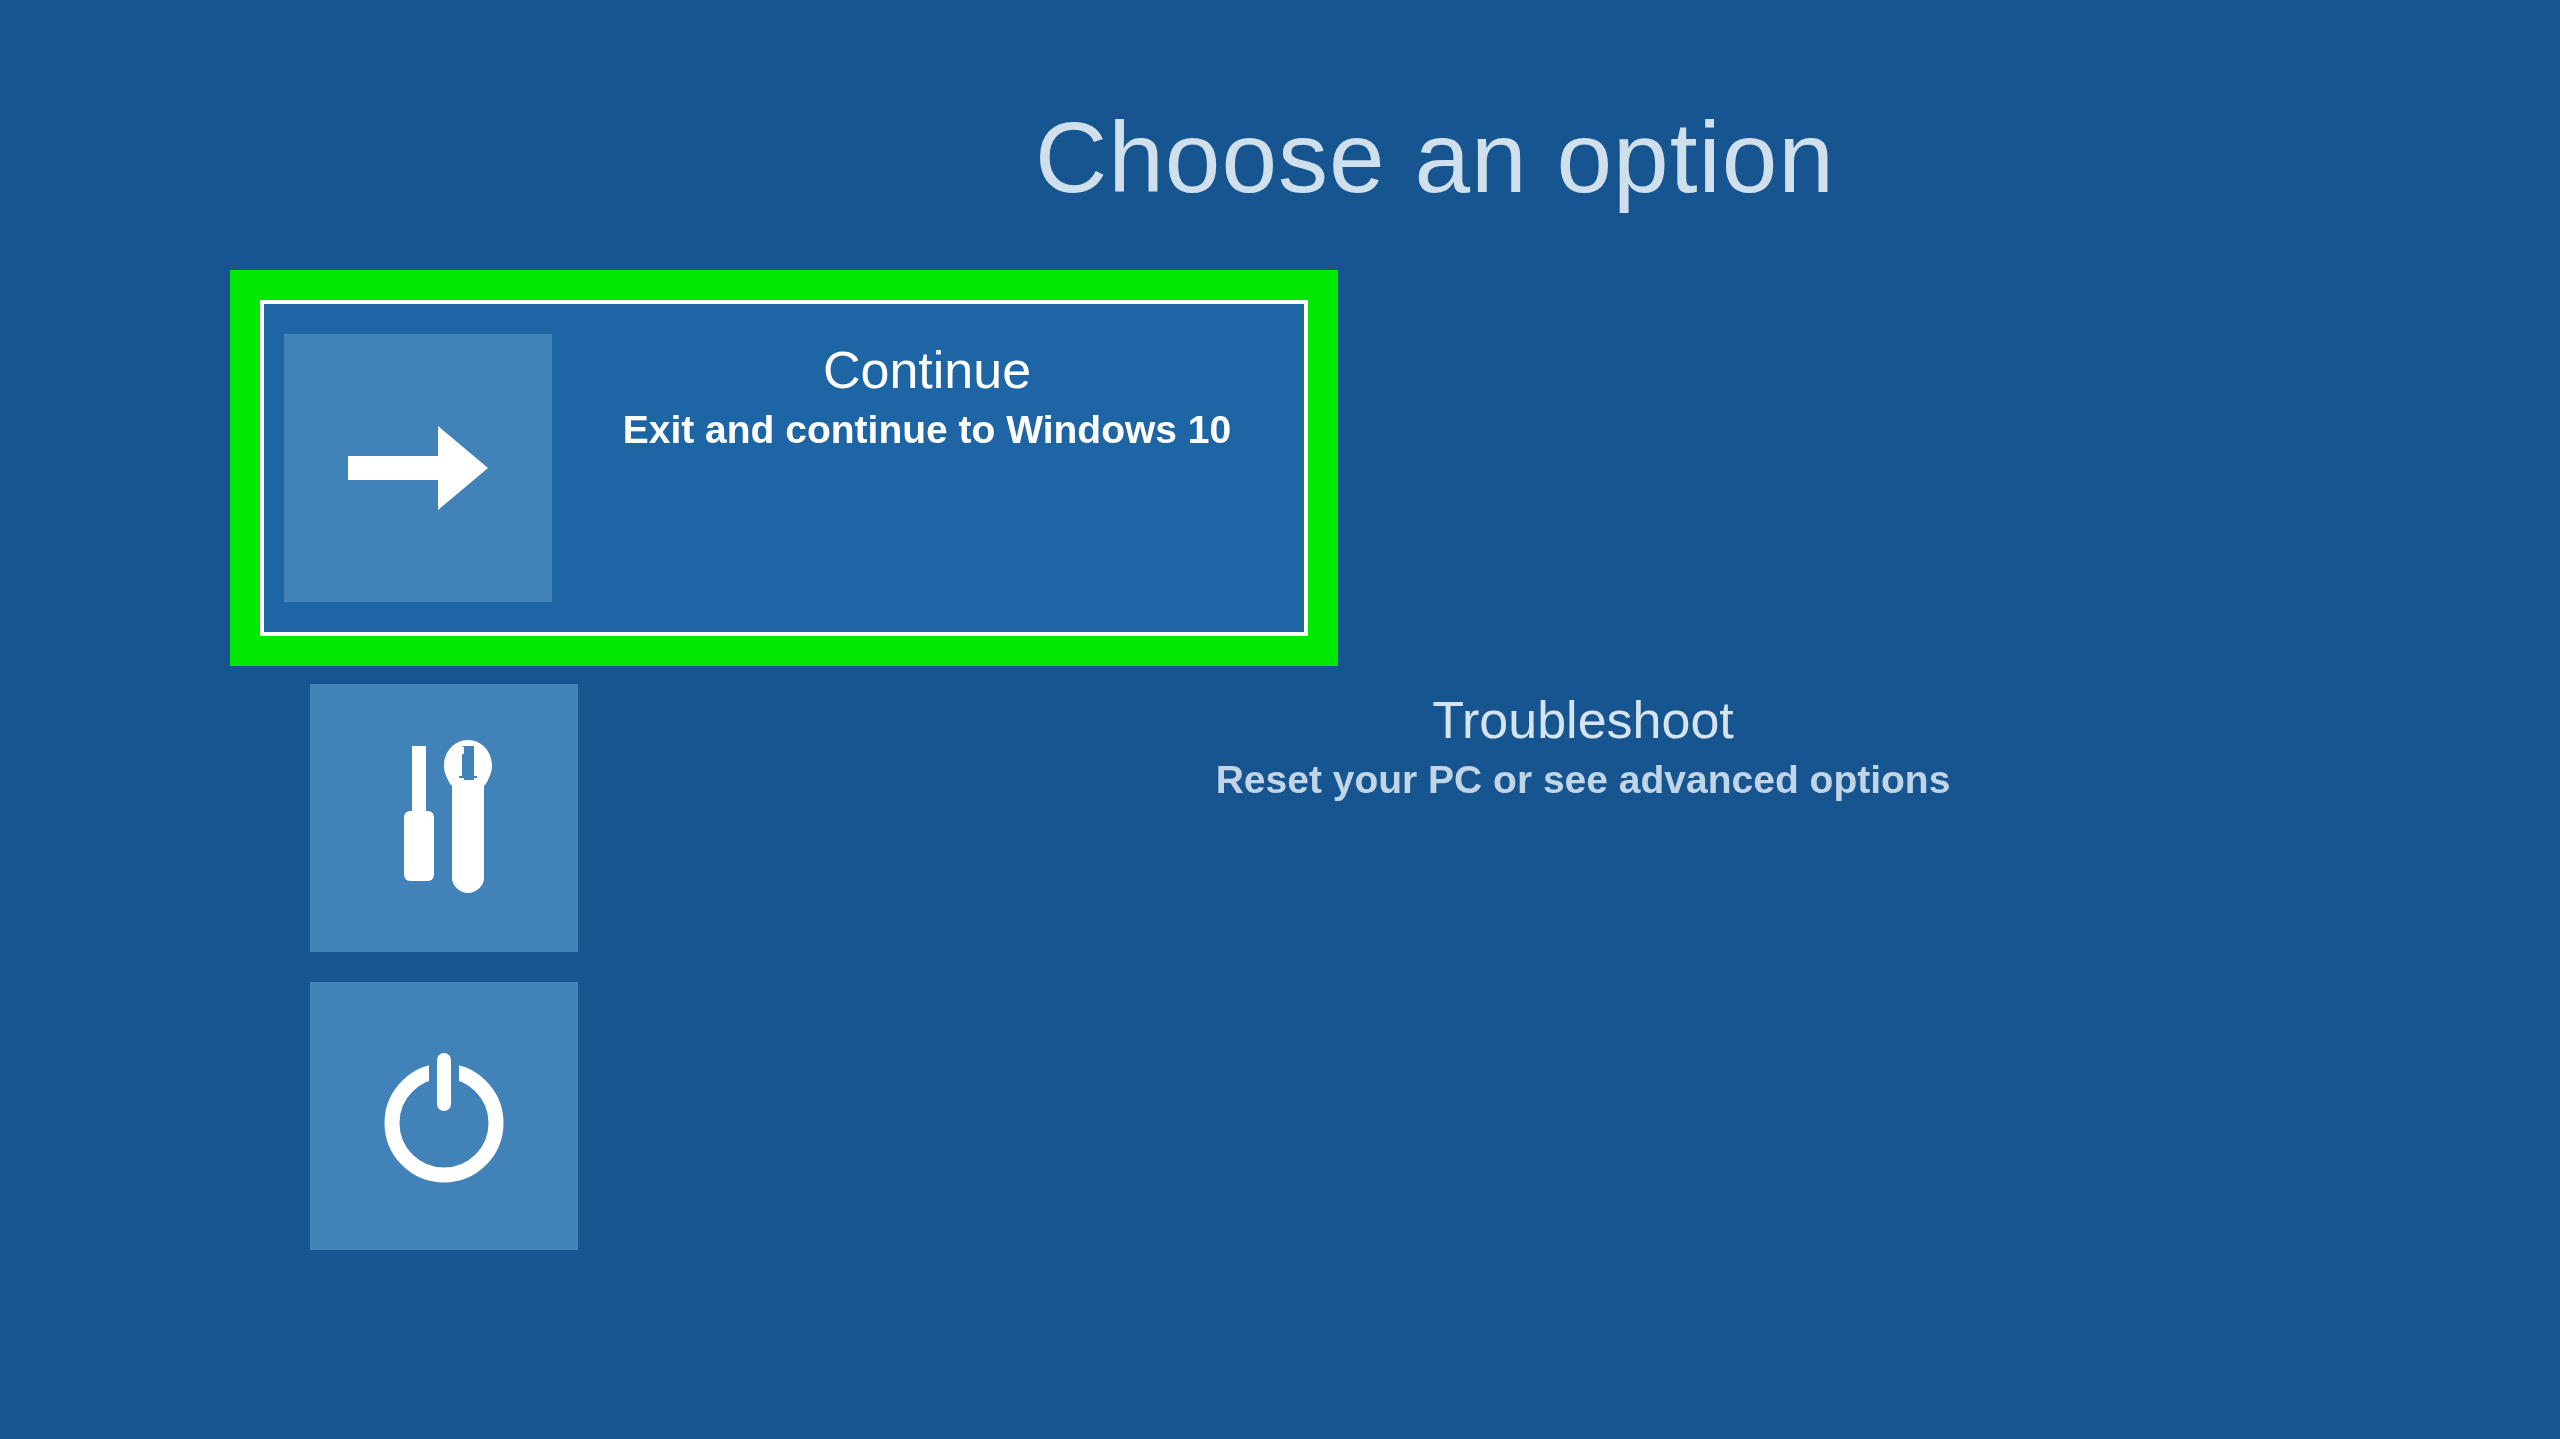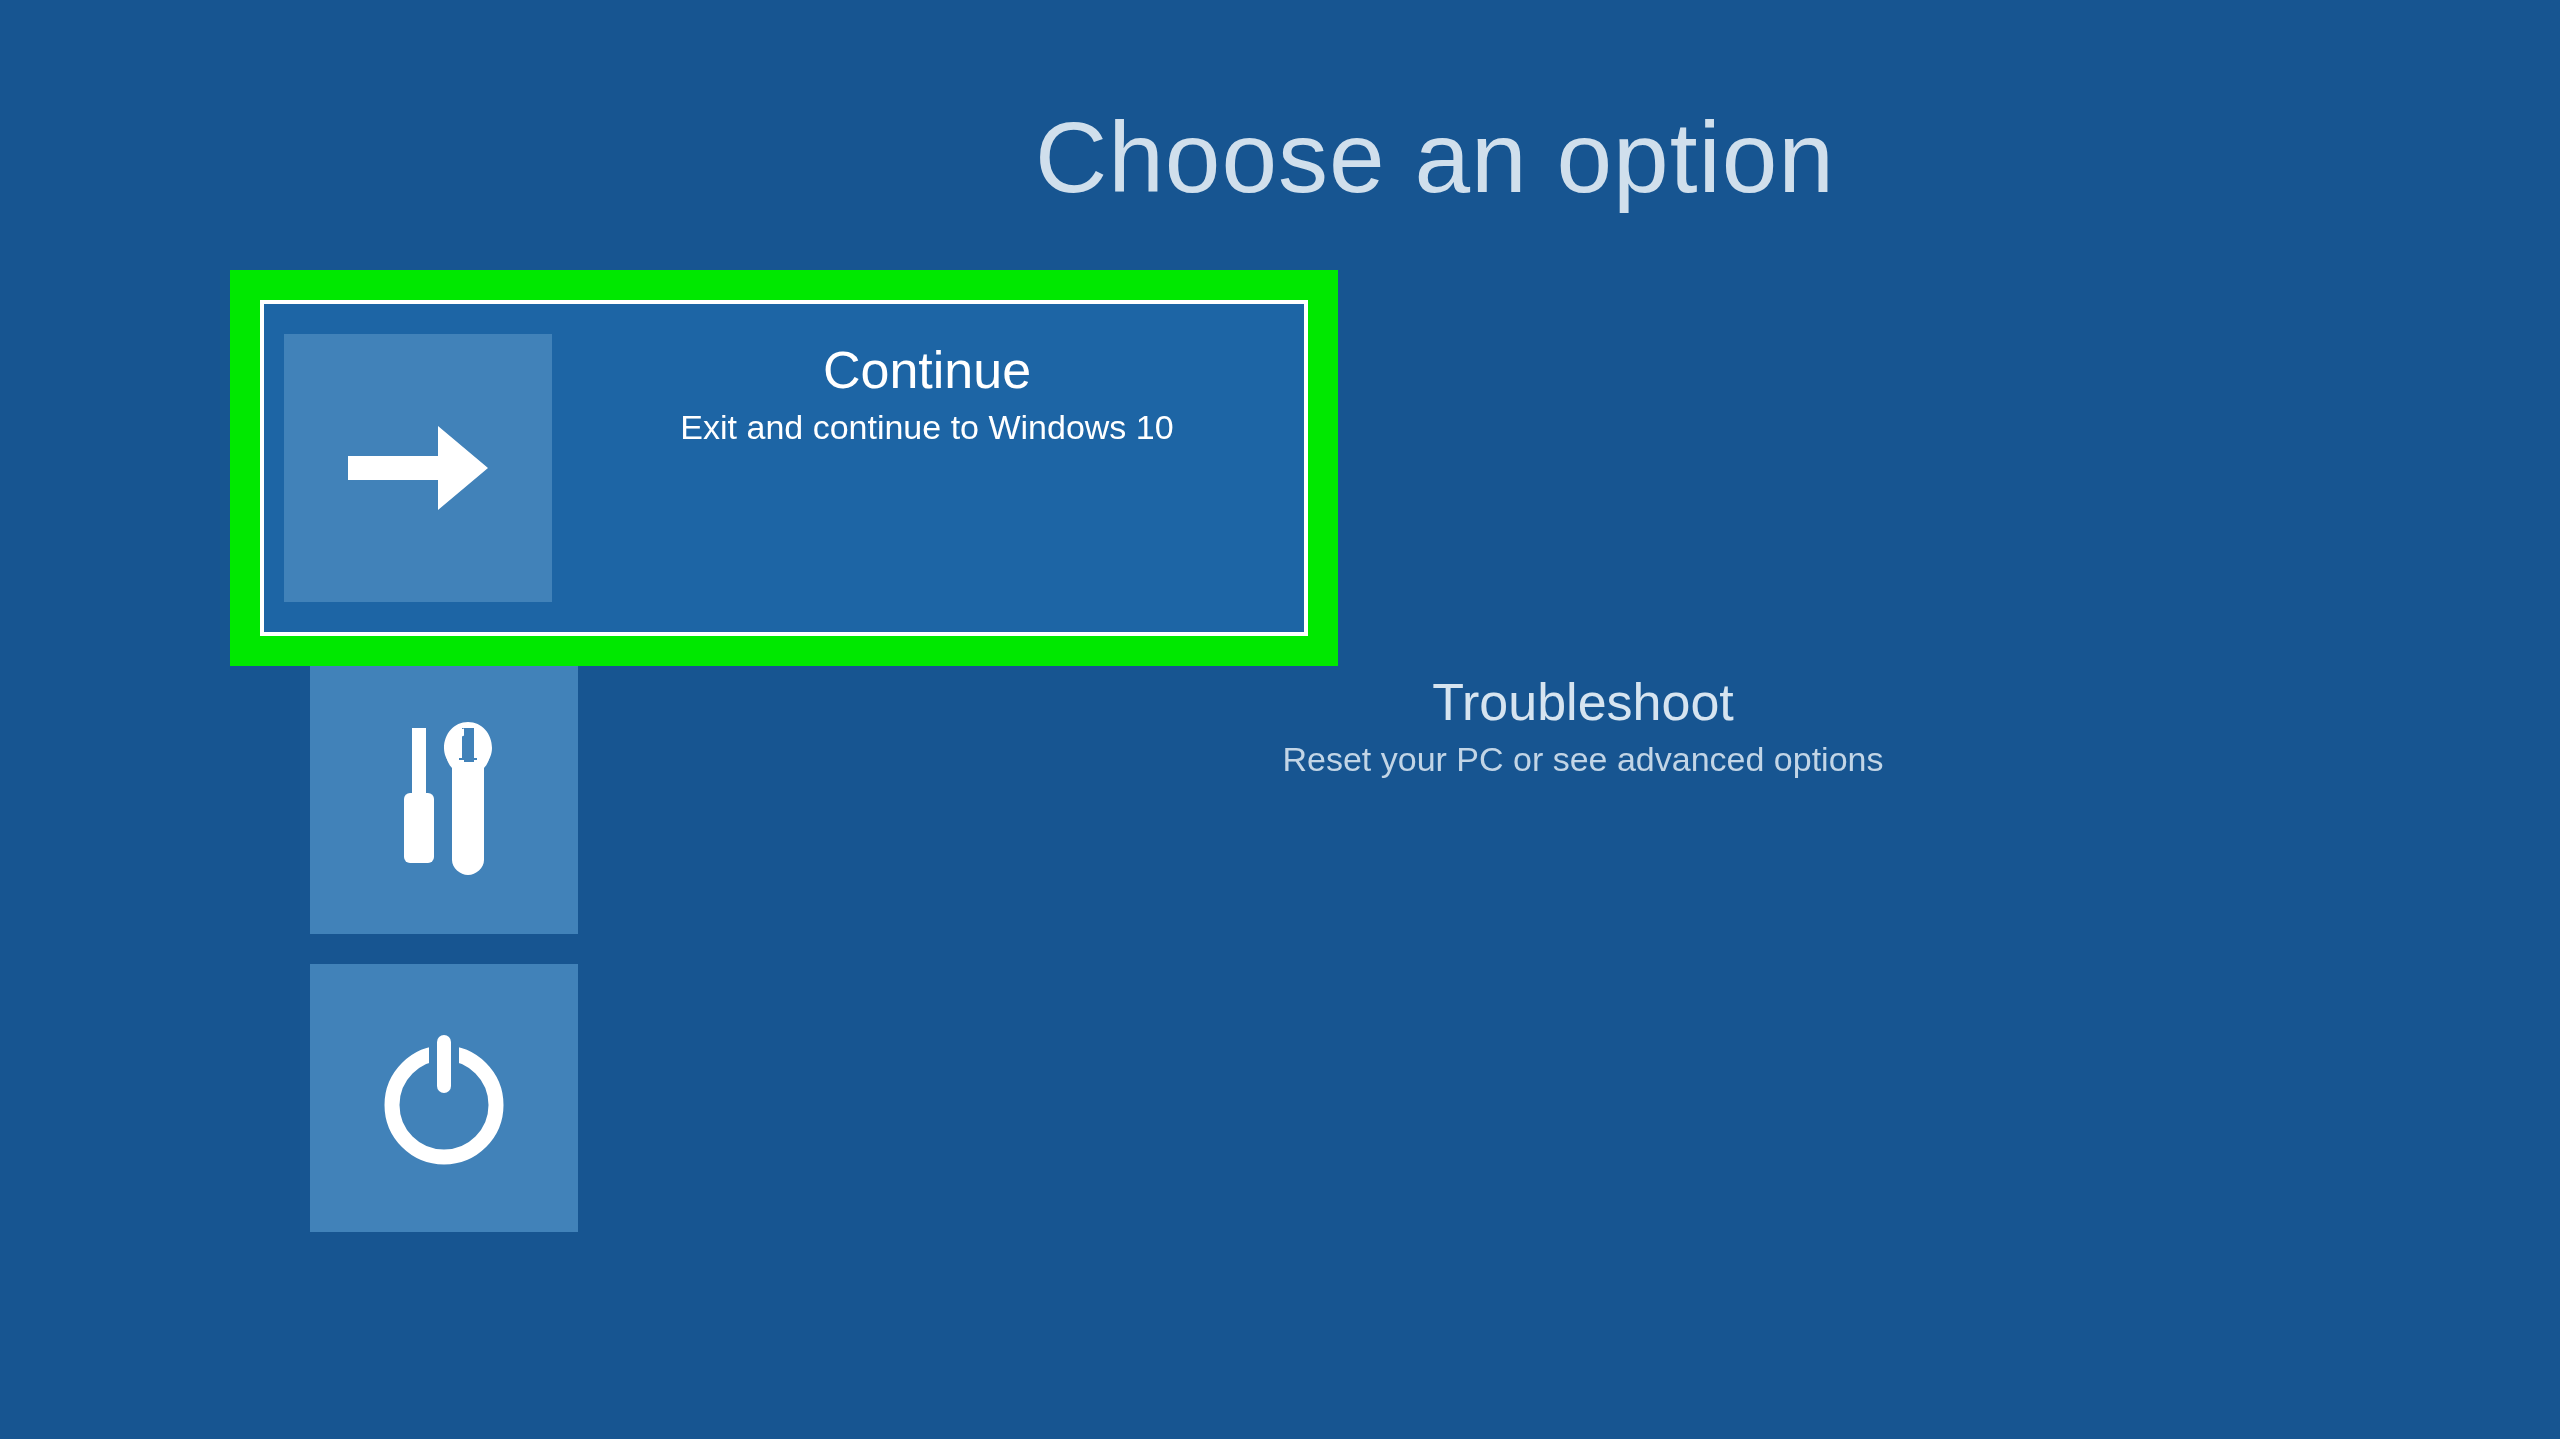--- a/index.html
+++ b/index.html
@@ -28,20 +28,21 @@
       margin-bottom: 55px;
     }
     .options {
       display: flex;
       flex-direction: column;
     }
     .highlight-wrap {
       background: #00e800;
       padding: 30px;
       margin-left: -80px;
+      margin-bottom: 18px;
       width: 1108px;
     }
     .option {
       display: flex;
       align-items: flex-start;
       gap: 28px;
       cursor: pointer;
       margin-bottom: 30px;
     }
     .option.selected {
@@ -64,22 +65,22 @@
       padding-top: 6px;
       flex: 1;
     }
     .option-title {
       font-size: 52px;
       font-weight: 300;
       color: #ffffff;
       margin-bottom: 8px;
     }
     .option-desc {
-      font-size: 34px;
-      font-weight: 400;
+      font-size: 39px;
+      font-weight: 700;
       color: #e6eef6;
     }
     .option.selected .option-title,
     .option.selected .option-desc {
       color: #ffffff;
     }
     .option.unselected .option-title {
       color: #d6e4f0;
     }
     .option.unselected .option-desc {

